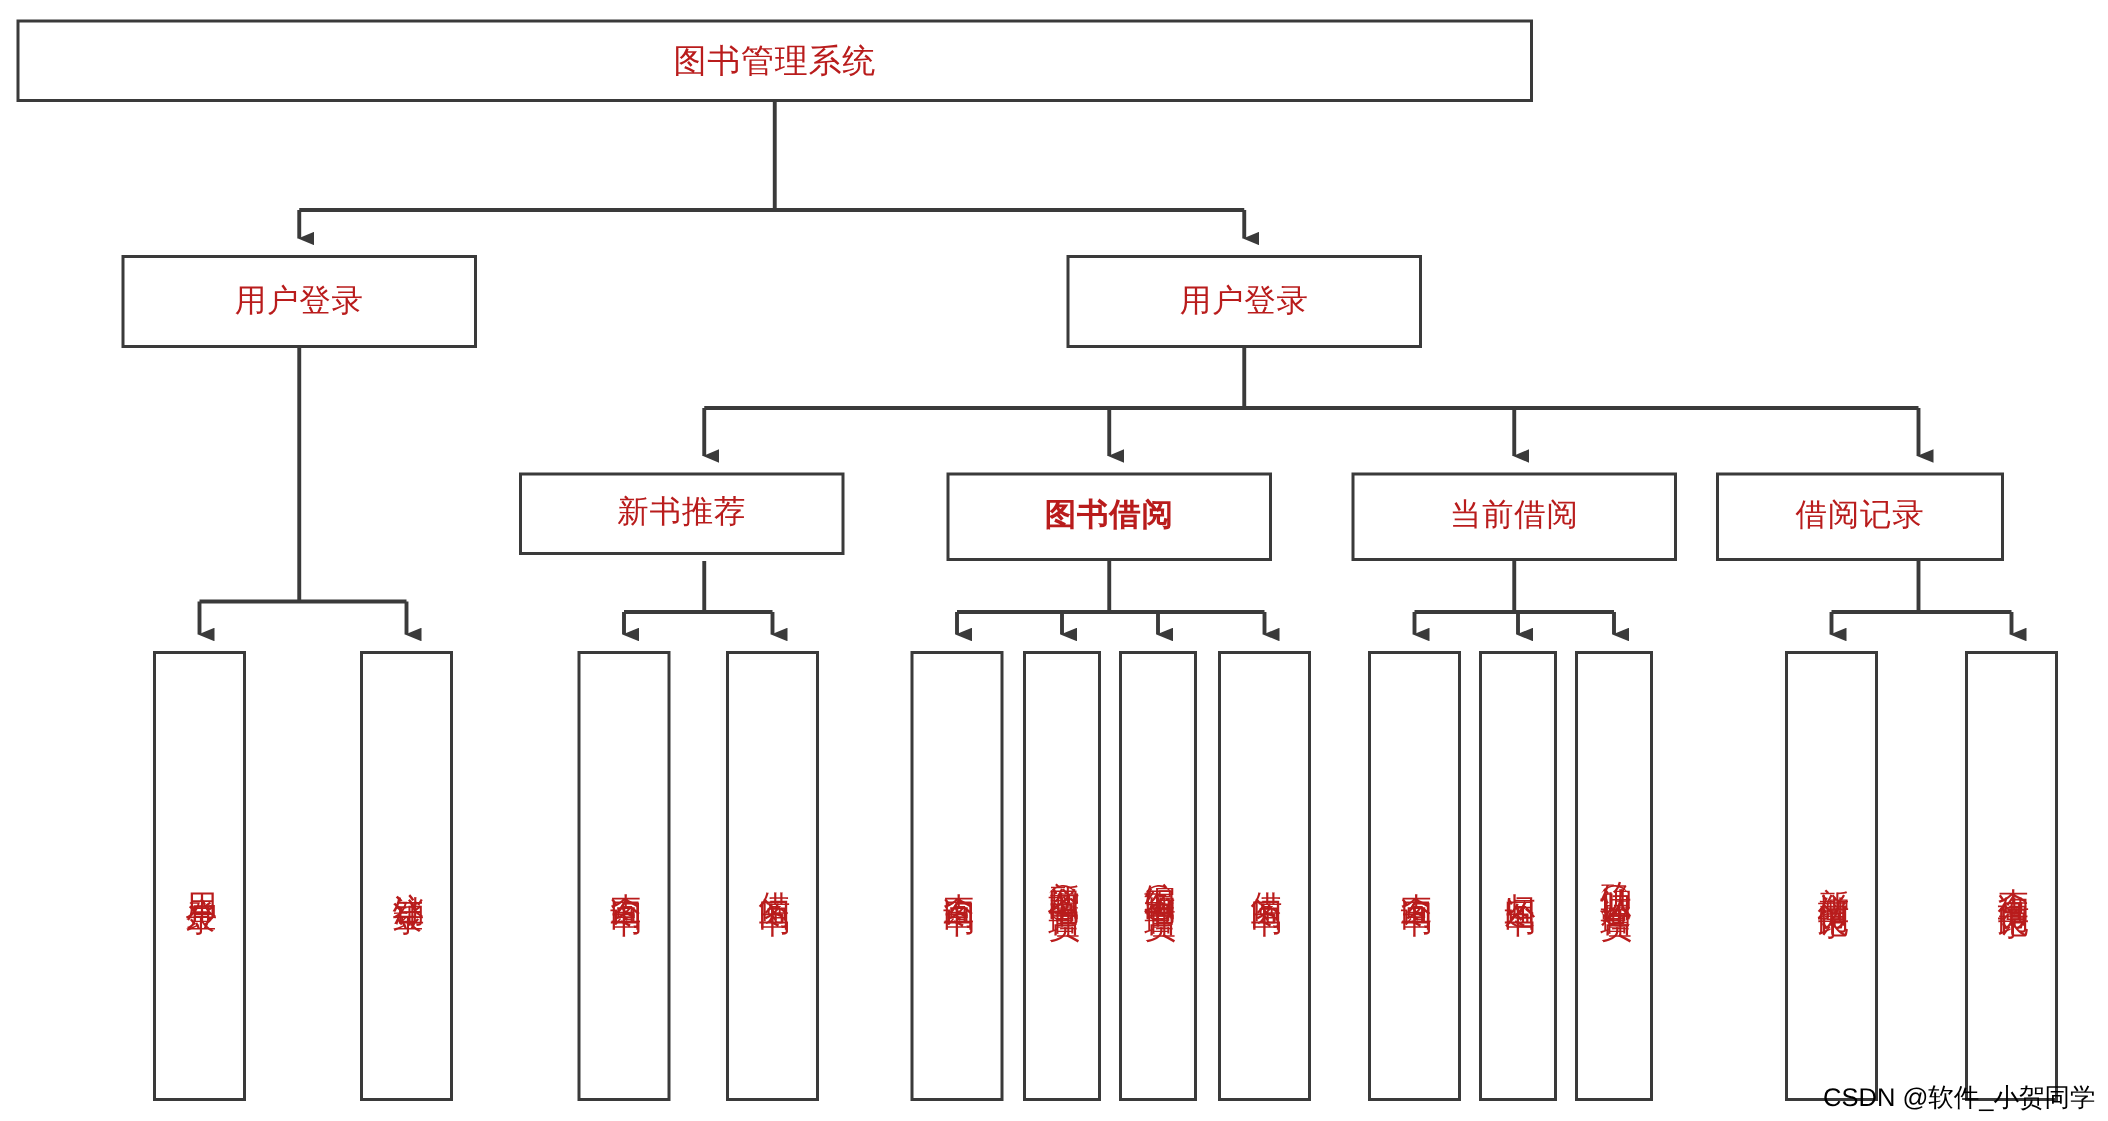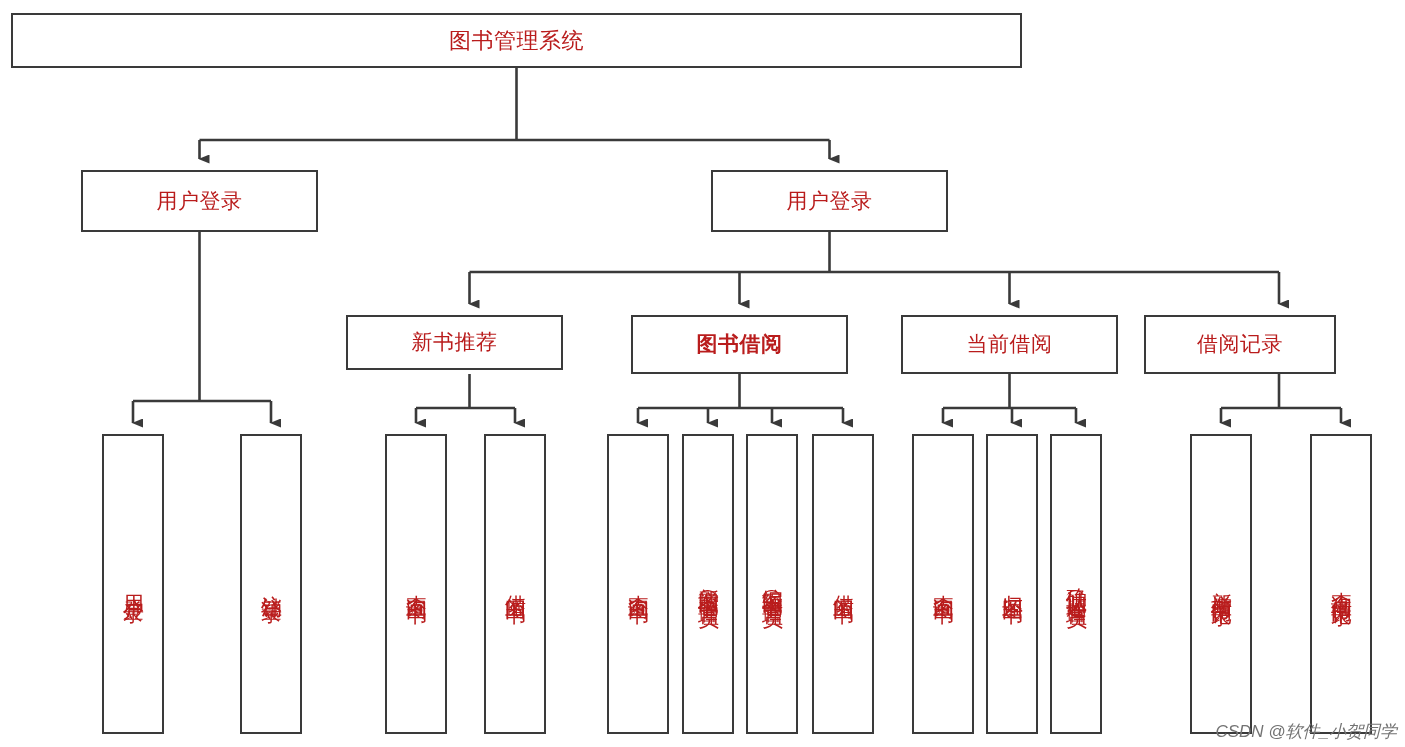--- a/index.html
+++ b/index.html
@@ -49,25 +49,24 @@
     white-space: nowrap;
   }
   .node.root .node-label {
     font-size: 22px;
   }
   #watermark {
     position: absolute;
     right: 8px;
     bottom: 4px;
     font-size: 17px;
-    color: #737373;
+    color: #000000;
     z-index: 9;
     white-space: nowrap;
     pointer-events: none;
-    font-style: italic;
   }
 </style>
 </head>
 <body>
 
 <div id="canvas">
 
   <svg id="wires" viewBox="0 0 1405 747" xmlns="http://www.w3.org/2000/svg">
     <defs>
       <marker id="arrowhead" markerWidth="9" markerHeight="11" refX="4.5" refY="10" orient="auto" markerUnits="userSpaceOnUse">

